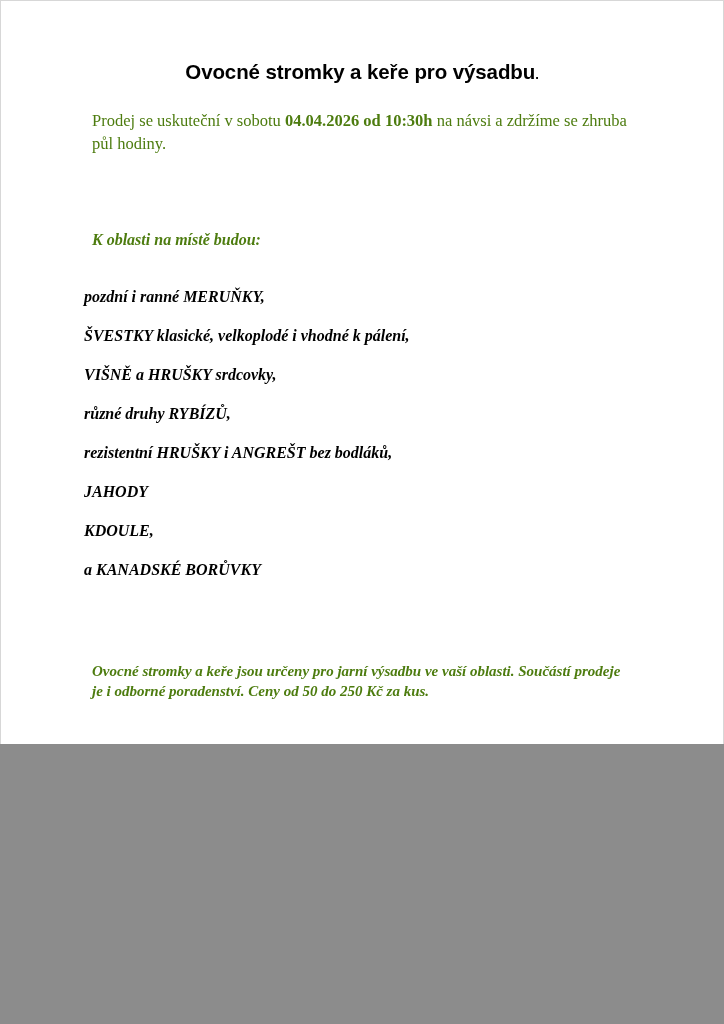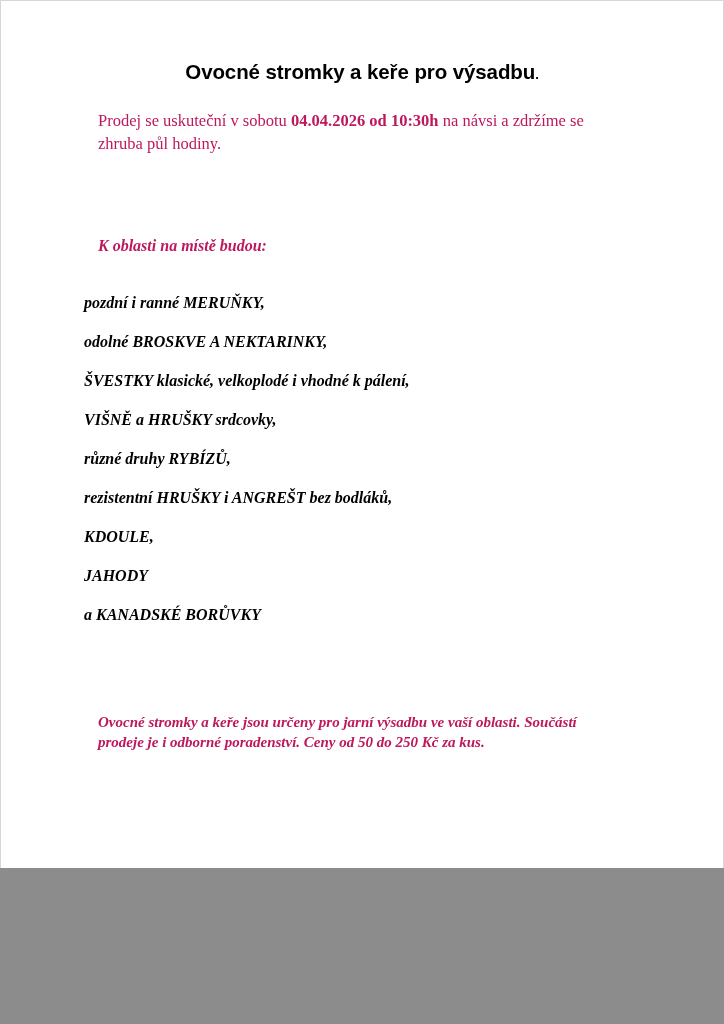--- a/index.html
+++ b/index.html
@@ -6,21 +6,21 @@
     margin: 0;
     padding: 0;
     background: #8c8c8c;
   }
   body {
     font-family: "Liberation Serif", serif;
   }
   .page {
     position: relative;
     width: 724px;
-    height: 868px;
+    height: 744px;
     background: #ffffff;
     margin: 0 auto;
     box-sizing: border-box;
     overflow: hidden;
   }
   .page-border {
     position: absolute;
     left: 0; top: 0;
     width: 724px;
     height: 1024px;
@@ -43,22 +43,22 @@
     color: #000;
     margin: 0 0 26px 0;
     letter-spacing: -0.1px;
   }
   .doc-title .period {
     font-size: 13px;
     font-weight: bold;
   }
 
   p {
-    margin: 14px;
-    color: #be185d;
+    margin: 8px;
+    color: #4d7c0f;
   }
 
   .para-intro {
     font-size: 16.5px;
     line-height: 1.38;
     margin-bottom: 17px;
   }
   .para-intro b {
     font-weight: bold;
   }
@@ -127,27 +127,26 @@
 
 
     <div class="spacer-1"></div>
 
     <p class="lead-in">K oblasti na místě budou:</p>
 
     <div class="spacer-2"></div>
 
     <ul class="item-list">
       <li>pozdní i ranné MERUŇKY,</li>
-      <li>odolné BROSKVE A NEKTARINKY,</li>
       <li> ŠVESTKY klasické, velkoplodé i vhodné k pálení,</li>
       <li>VIŠNĚ a HRUŠKY srdcovky,</li>
       <li>různé druhy RYBÍZŮ,</li>
       <li>rezistentní HRUŠKY i ANGREŠT bez bodláků,</li>
+      <li>JAHODY</li>
       <li>KDOULE,</li>
-      <li>JAHODY</li>
       <li>a KANADSKÉ BORŮVKY</li>
     </ul>
 
     <div class="spacer-3"></div>
 
     <p class="para-footer">Ovocné stromky a keře jsou určeny pro jarní výsadbu ve vaší oblasti. Součástí prodeje je i odborné poradenství. Ceny od 50 do 250 Kč za kus.</p>
 
   </div>
 </div>
 

